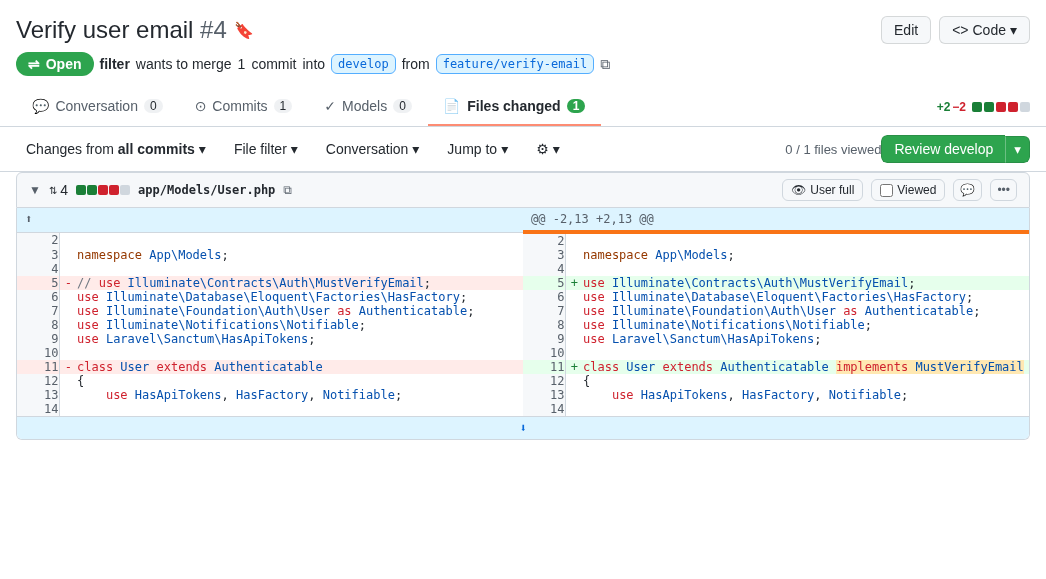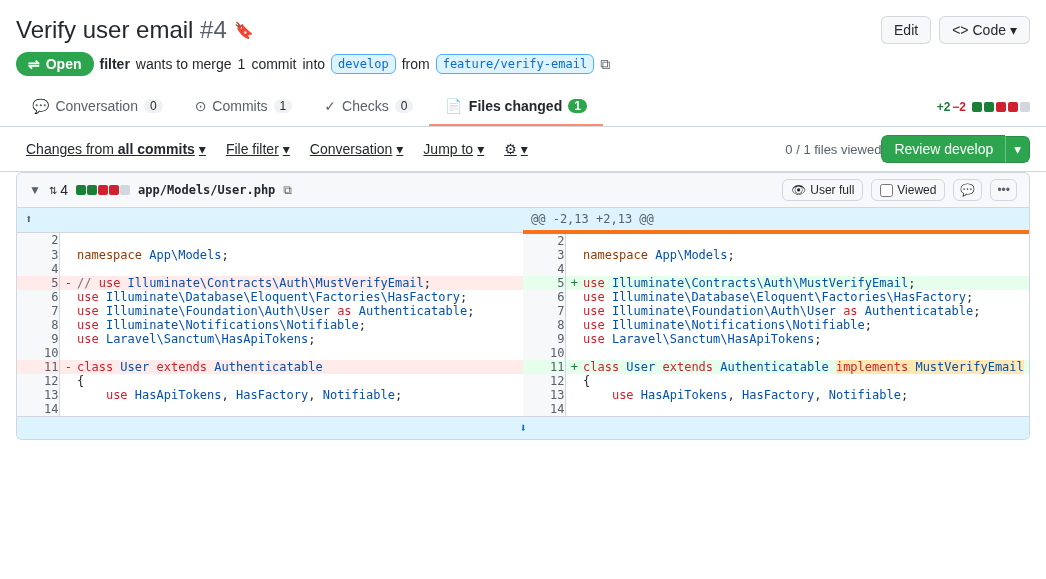--- a/index.html
+++ b/index.html
@@ -156,21 +156,21 @@
       display: flex;
       align-items: center;
       justify-content: space-between;
       padding: 8px 16px;
       background: #fff;
       border-bottom: 1px solid #d0d7de;
     }
     .toolbar-left {
       display: flex;
       align-items: center;
-      text-decoration: underline;
+      gap: 8px;
     }
     .toolbar-right {
       display: flex;
       align-items: center;
     }
     .filter-btn {
       display: inline-flex;
       align-items: center;
       gap: 4px;
       padding: 4px 10px;
@@ -400,21 +400,21 @@
         <span>Conversation</span>
         <span class="tab-count">0</span>
       </div>
       <div class="tab-item">
         <span>⊙</span>
         <span>Commits</span>
         <span class="tab-count">1</span>
       </div>
       <div class="tab-item">
         <span>✓</span>
-        <span>Checks</span>
+        <span>Models</span>
         <span class="tab-count">0</span>
       </div>
       <div class="tab-item active">
         <span>📄</span>
         <span>Files changed</span>
         <span class="tab-files-count">1</span>
       </div>
     </div>
     <div class="diff-stats">
       <span class="plus">+2</span>

